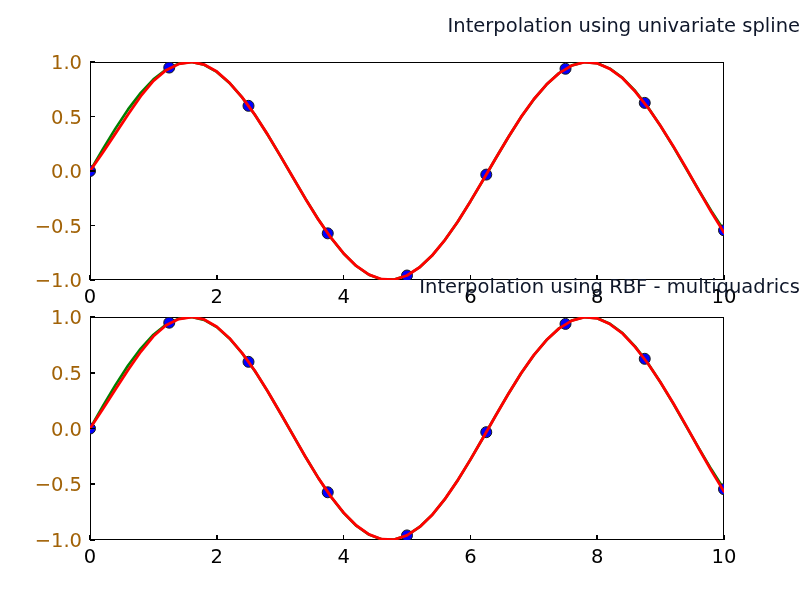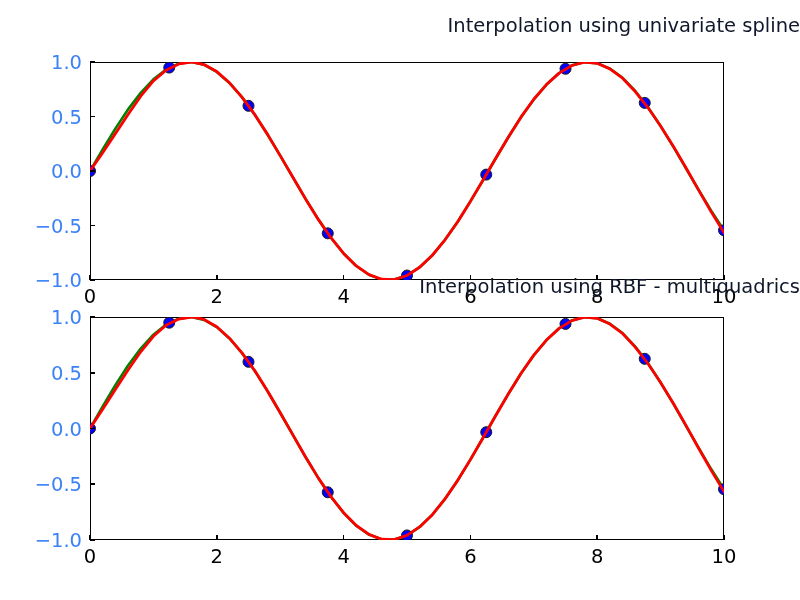--- a/index.html
+++ b/index.html
@@ -36,21 +36,21 @@
   .plot-svg {
     position: absolute;
     left: 0;
     top: 0;
     overflow: visible;
   }
   .tick-label-y {
     position: absolute;
     text-align: right;
     font-size: 19.5px;
-    color: #3b82f6;
+    color: #a16207;
     white-space: nowrap;
     transform: translateY(-50%);
   }
   .tick-label-x {
     position: absolute;
     text-align: center;
     font-size: 19.5px;
     color: #000000;
     white-space: nowrap;
     transform: translateX(-50%);

